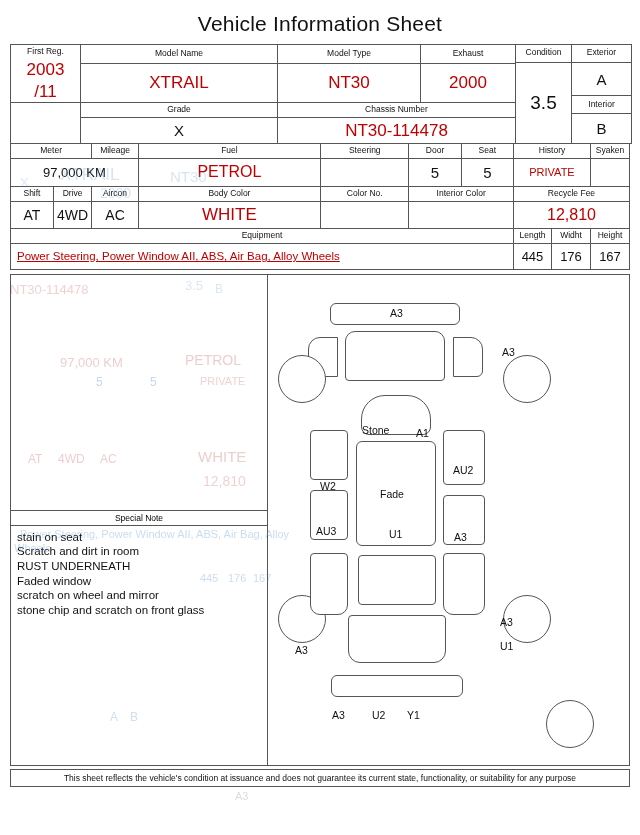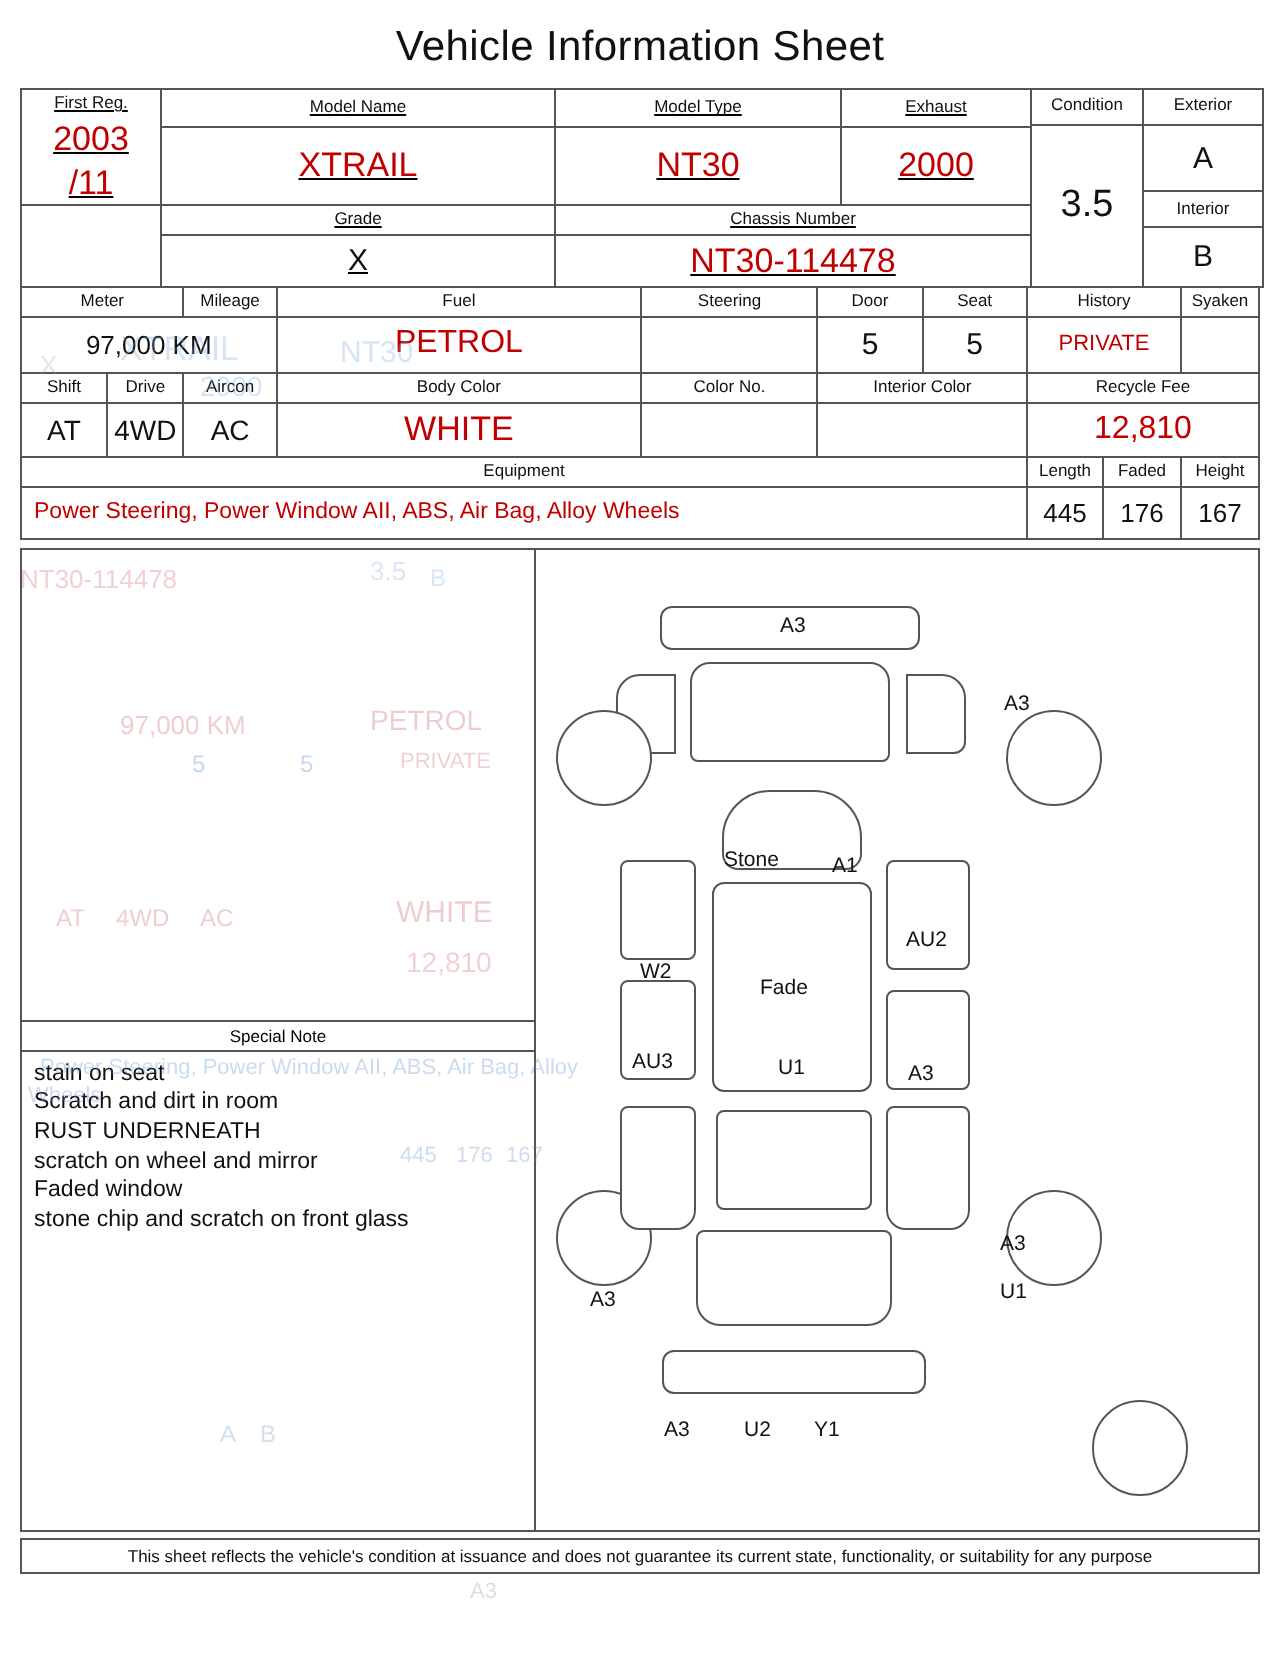--- a/index.html
+++ b/index.html
@@ -57,20 +57,21 @@
     padding: 2px;
   }
   .sm-red { font-size: 11px; color: #c00000; }
   .sm-blk { font-size: 11px; color: #111; }
   .eq-label { font-size: 8.5px; }
   .eq-text {
     font-size: 11.5px;
     color: #c00000;
     text-align: left;
     padding: 4px 6px;
+    text-decoration: underline;
   }
 
   
   .wrap { padding: 0 10px; }
 
   .toprow { display: flex; }
   .leftblock { }
   .rightblock { margin-left: -1px; }
 
   
@@ -150,21 +151,21 @@
 <body>
 
 <div id="sheet">
 
   <div class="title">Vehicle Information Sheet</div>
 
   <div class="wrap">
 
     <div class="toprow">
 
-      <table class="grid leftblock" style="width:505px;text-decoration:underline;">
+      <table class="grid leftblock" style="width:505px;">
         <colgroup>
           <col style="width:70px">
             <col style="width:197px">
             <col style="width:143px">
             <col style="width:95px">
         </colgroup>
         <tbody>
             <tr>
           <td rowspan="2">
             <div class="lbl">First Reg.</div>
@@ -383,21 +384,21 @@
         <tr>
           <td colspan="3" style="height:27px">
             <div class="val" style="font-size:16px">12,810</div>
           </td>
         </tr>
         <tr>
           <td style="height:14px">
             <div class="lbl">Length</div>
           </td>
           <td style="height:14px">
-            <div class="lbl">Faded</div>
+            <div class="lbl">Widht</div>
           </td>
           <td style="height:14px">
             <div class="lbl">Height</div>
           </td>
         </tr>
         <tr>
           <td style="height:26px">
             <div class="val-blk" style="font-size:13px">445</div>
           </td>
           <td>
@@ -415,22 +416,22 @@
 
       <div class="commentbox">
         <div class="cb-body">
           <span></span>
         </div>
         <div class="sn-head">Special Note</div>
         <div class="sn-body">
           <div>stain on seat</div>
           <div>Scratch and dirt in room</div>
           <div>RUST UNDERNEATH</div>
+          <div>Faded window</div>
           <div>scratch on wheel and mirror</div>
-          <div>Faded window</div>
           <div>stone chip and scratch on front glass</div>
         </div>
       </div>
 
       <div class="diagram">
 
         <div class="dpart" style="left:62px; top:28px; width:130px; height:22px; border-radius:6px;"></div>
 
         <div class="dpart" style="left:77px; top:56px; width:100px; height:50px; border-radius:10px 10px 4px 4px;"></div>
 

